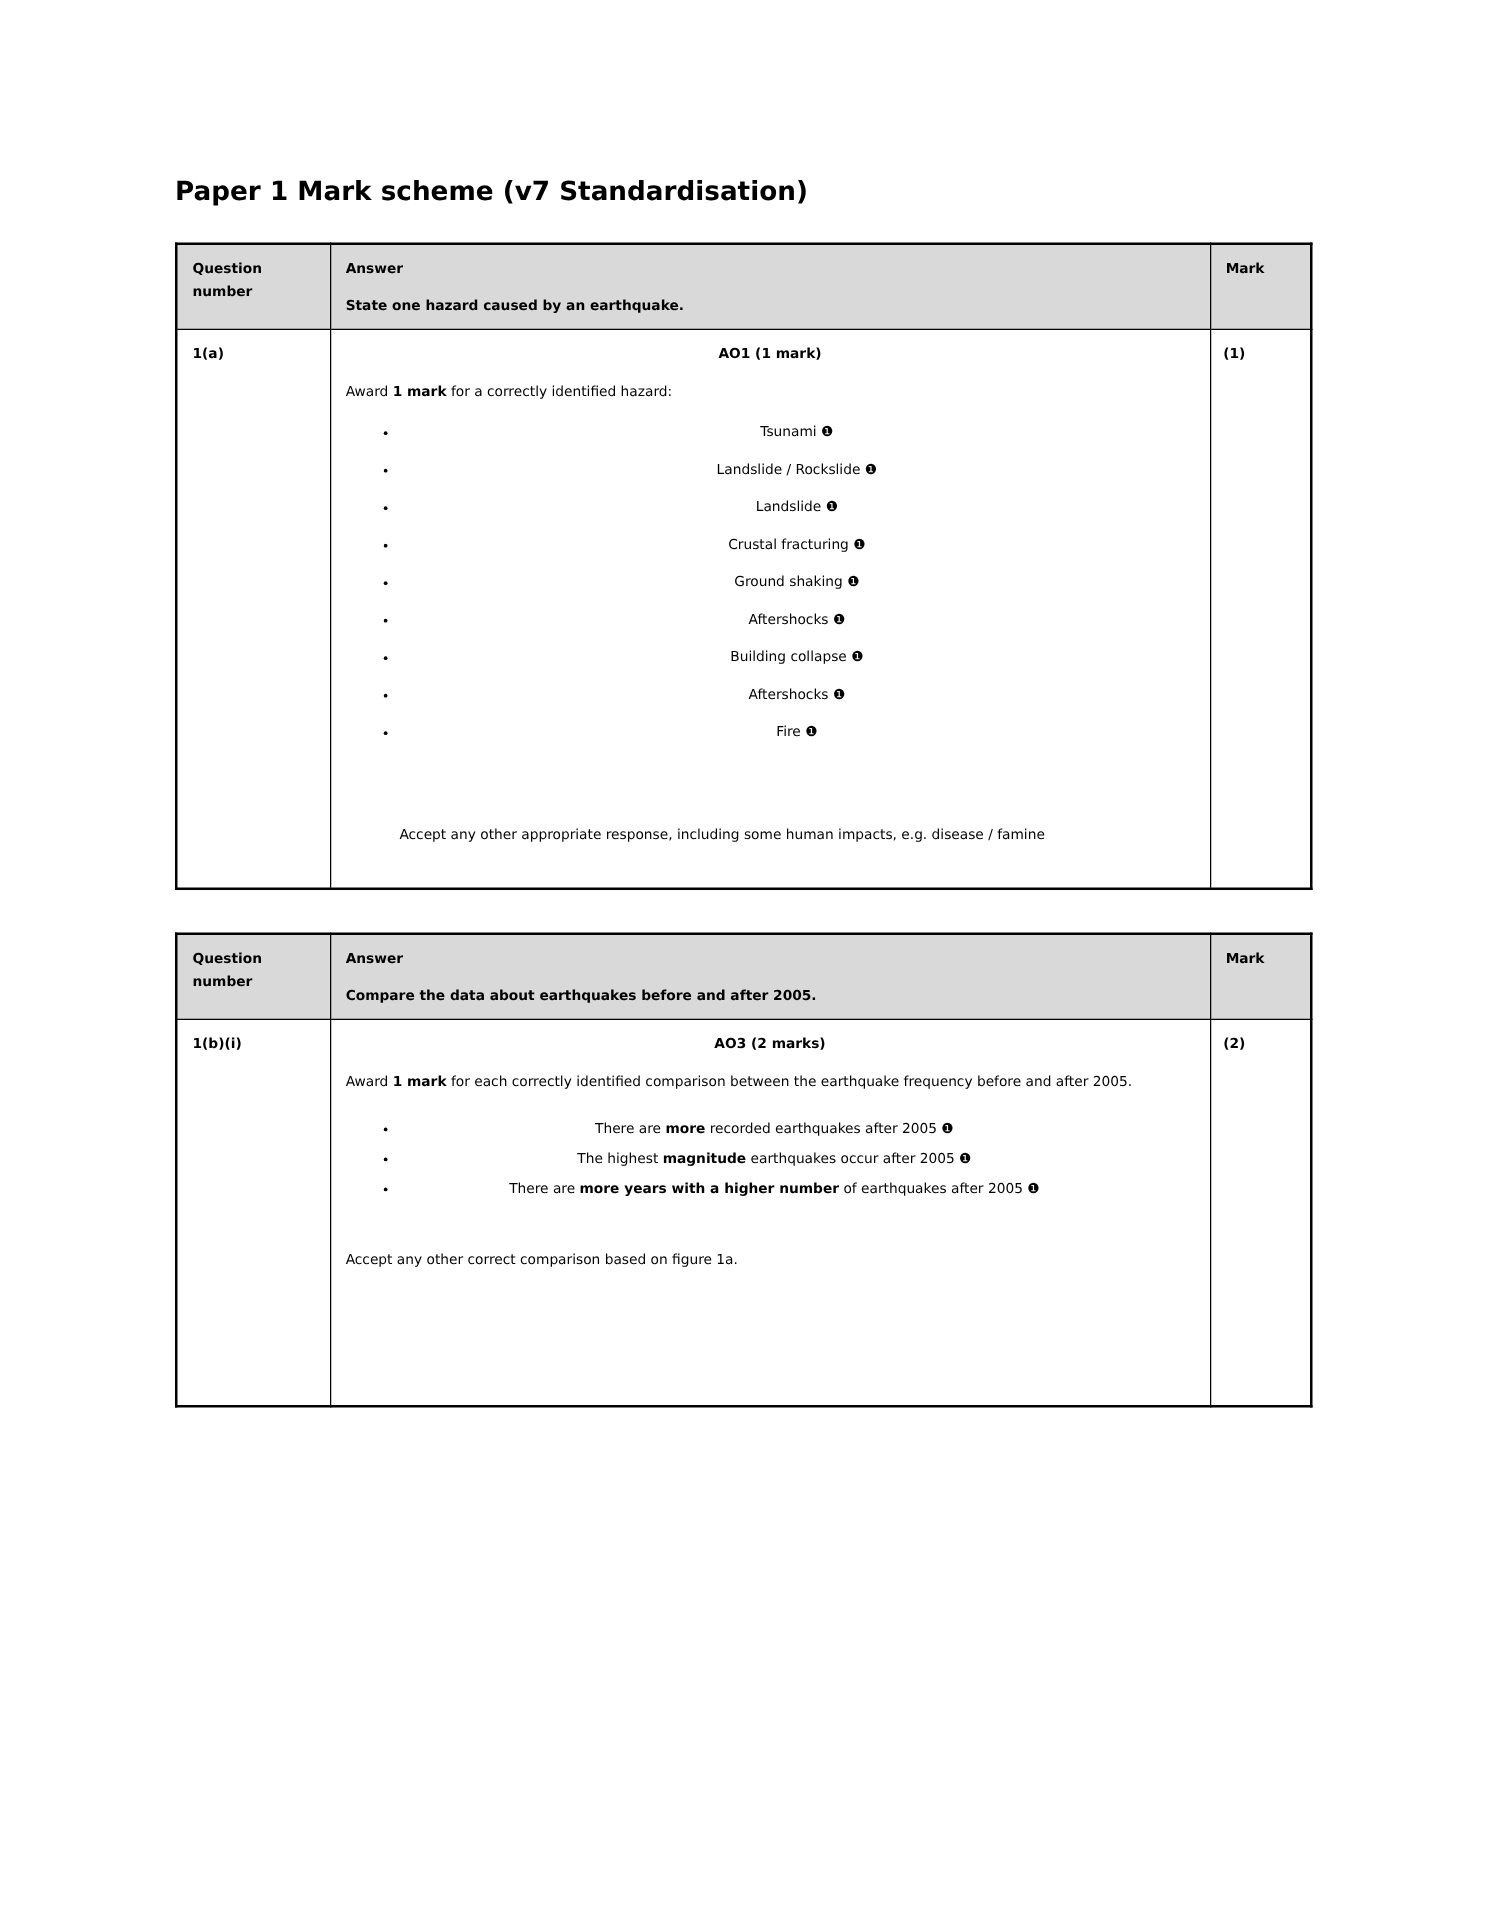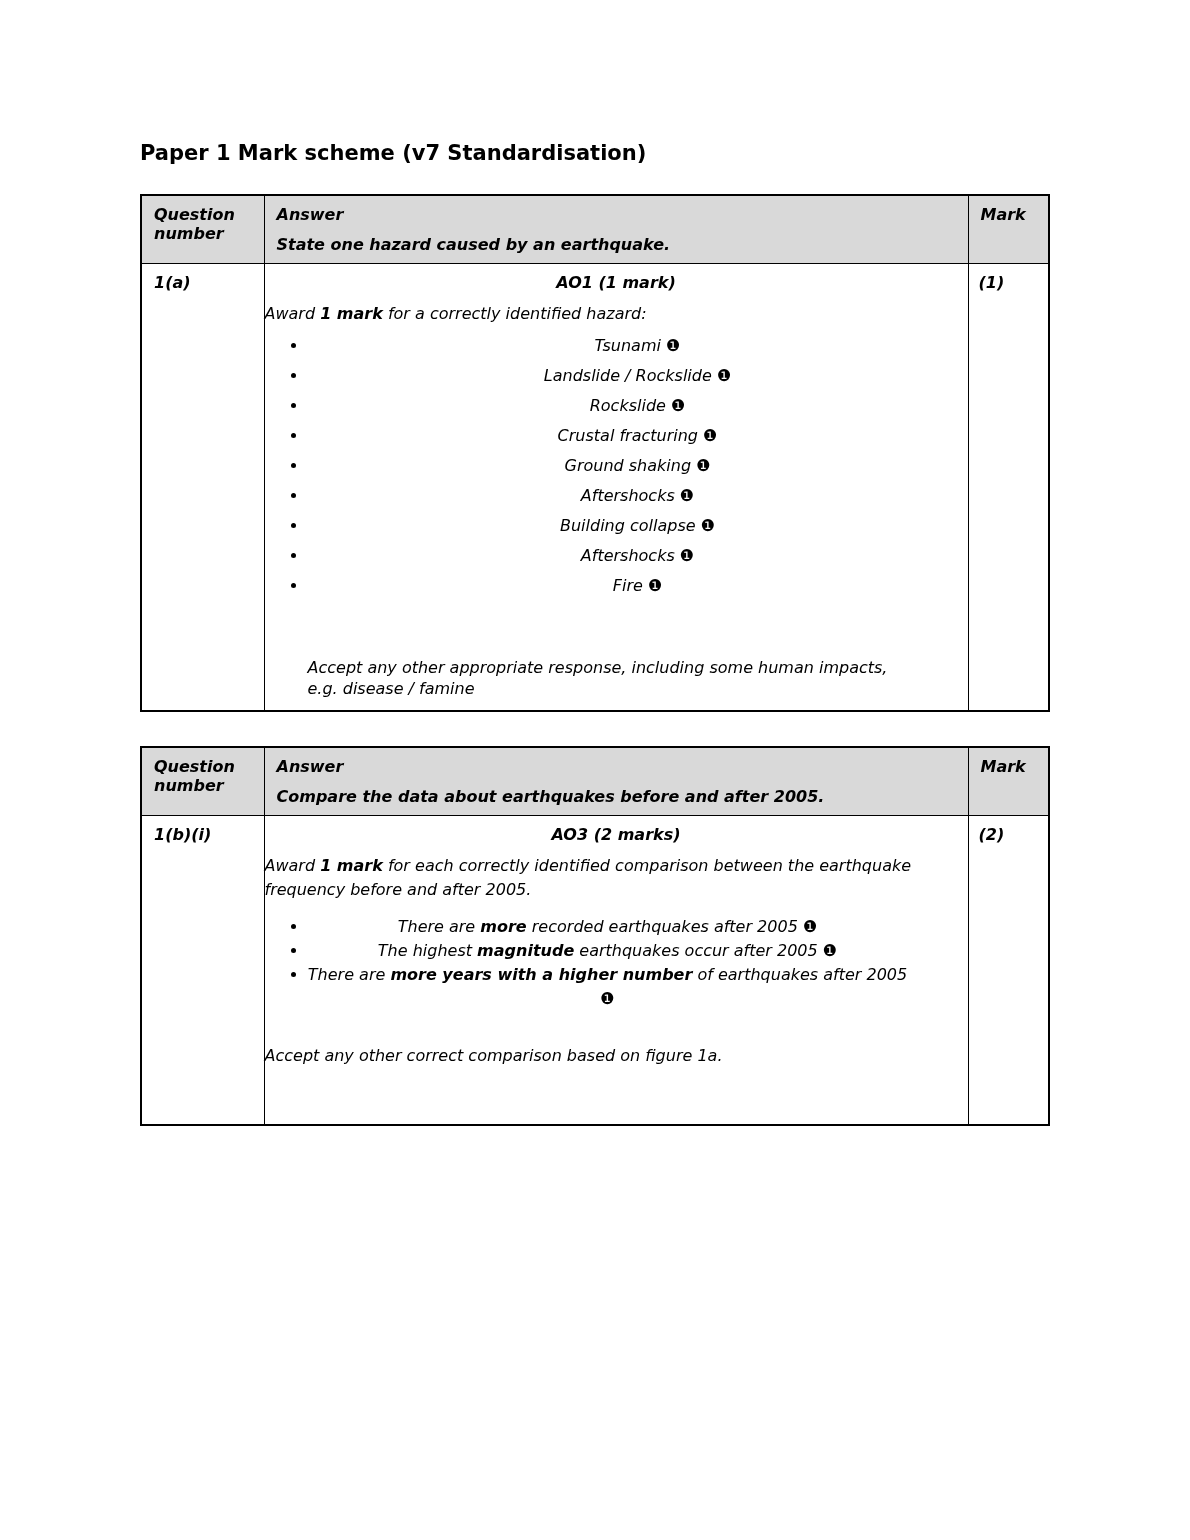--- a/index.html
+++ b/index.html
@@ -26,34 +26,33 @@
     table-layout:fixed;
     border:2px solid #000;
   }
   table.ms + table.ms{margin-top:34px;}
   table.ms col.c-q{width:123px;}
   table.ms col.c-a{width:704px;}
   table.ms col.c-m{width:81px;}
   table.ms th, table.ms td{
     border:1.5px solid #000;
     vertical-align:top;
-    font-size:16px;
+    font-size:11px;
     line-height:19px;
     text-align:left;
-    font-style:italic;
   }
   th.hdr{
     background:#d9d9d9;
     font-weight:bold;
     padding:9px 10px 9px 12px;
   }
   th.hdr .hdr-line2{margin-top:11px;}
   td.q-cell{padding:9px 8px 9px 12px;font-weight:bold;}
   td.m-cell{padding:9px 6px 9px 10px;font-weight:bold;}
-  td.a-cell{padding:9px 0;}
+  td.a-cell{padding:9px 12px;}
   .t1 td.a-cell{height:428px;}
   .t2 td.a-cell{height:290px;}
   .ao-heading{
     text-align:center;
     font-weight:bold;
     line-height:19px;
   }
   .b{font-weight:bold;}
   p.award{margin:12px 0 0 0;}
   .t2 p.award{line-height:24px;margin-top:10px;}
@@ -101,21 +100,21 @@
       <th class="hdr">Mark</th>
     </tr>
     <tr>
       <td class="q-cell">1(a)</td>
       <td class="a-cell">
         <div class="ao-heading">AO1 (1 mark)</div>
         <p class="award"><span>Award </span><span class="b">1 mark</span><span> for a correctly identified hazard:</span></p>
         <ul class="points">
               <li><span>Tsunami </span><span class="pt-sym">❶</span></li>
               <li><span>Landslide / Rockslide </span><span class="pt-sym">❶</span></li>
-              <li><span>Rockslide </span><span class="pt-sym">❶</span></li>
+              <li><span>Landslide </span><span class="pt-sym">❶</span></li>
               <li><span>Crustal fracturing </span><span class="pt-sym">❶</span></li>
               <li><span>Ground shaking </span><span class="pt-sym">❶</span></li>
               <li><span>Aftershocks </span><span class="pt-sym">❶</span></li>
               <li><span>Building collapse </span><span class="pt-sym">❶</span></li>
               <li><span>Aftershocks </span><span class="pt-sym">❶</span></li>
               <li><span>Fire </span><span class="pt-sym">❶</span></li>
             </ul>
         <p class="accept">Accept any other appropriate response, including some human impacts, e.g. disease / famine</p>
       </td>
       <td class="m-cell">(1)</td>

